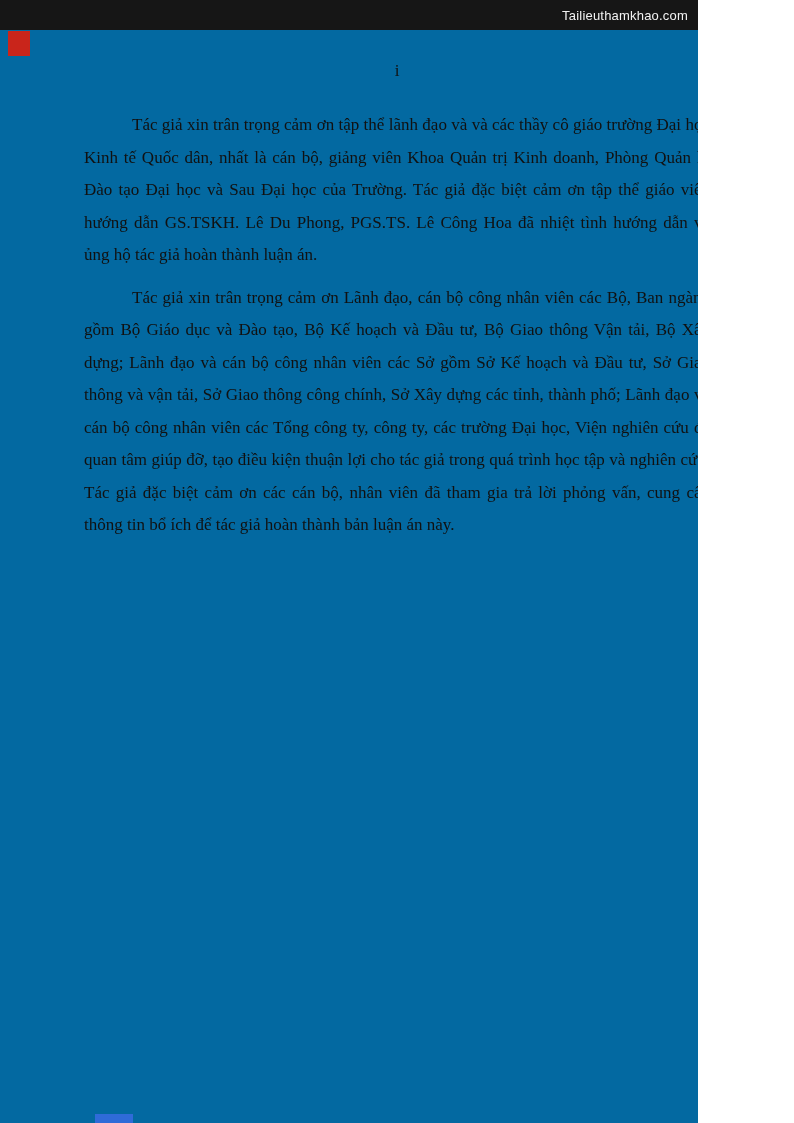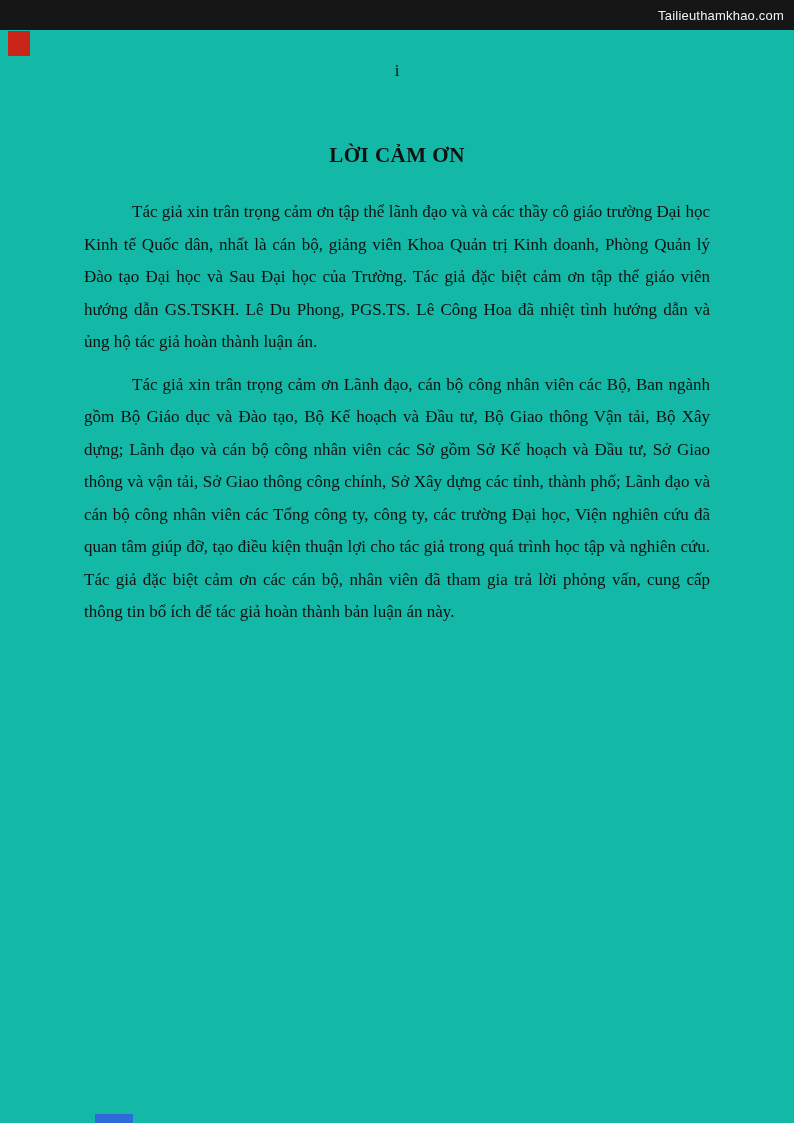--- a/index.html
+++ b/index.html
@@ -2,23 +2,23 @@
 <html><head>
 <meta charset="utf-8">
 <style>
   html, body {
     margin: 0;
     padding: 0;
     background: #ffffff;
   }
   .canvas {
     position: relative;
-    width: 794px;
+    width: 698px;
     height: 1123px;
-    background: #14b8a6;
+    background: #0369a1;
     overflow: hidden;
     font-family: "Liberation Serif", serif;
     color: #111111;
   }
   
   .top-bar {
     position: absolute;
     top: 0; left: 0;
     width: 100%;
     height: 30px;
@@ -98,21 +98,20 @@
 
   <div class="top-bar" style="background: rgb(22, 22, 22);">
     <span class="site-label">Tailieuthamkhao.com</span>
   </div>
 
   <div class="red-tab" style="background: rgb(201, 37, 27);"></div>
 
   <div class="page-body">
     <p class="page-number">i</p>
 
-    <h1 class="doc-title">LỜI CẢM ƠN</h1>
 
     <div class="text-block">
       <p>Tác giả xin trân trọng cảm ơn tập thể lãnh đạo và và các thầy cô giáo trường Đại học Kinh tế Quốc dân, nhất là cán bộ, giảng viên Khoa Quản trị Kinh doanh, Phòng Quản lý Đào tạo Đại học và Sau Đại học của Trường. Tác giả đặc biệt cảm ơn tập thể giáo viên hướng dẫn GS.TSKH. Lê Du Phong, PGS.TS. Lê Công Hoa đã nhiệt tình hướng dẫn và ủng hộ tác giả hoàn thành luận án.</p>
       <p>Tác giả xin trân trọng cảm ơn Lãnh đạo, cán bộ công nhân viên các Bộ, Ban ngành gồm Bộ Giáo dục và Đào tạo, Bộ Kế hoạch và Đầu tư, Bộ Giao thông Vận tải, Bộ Xây dựng; Lãnh đạo và cán bộ công nhân viên các Sở gồm Sở Kế hoạch và Đầu tư, Sở Giao thông và vận tải, Sở Giao thông công chính, Sở Xây dựng các tỉnh, thành phố; Lãnh đạo và cán bộ công nhân viên các Tổng công ty, công ty, các trường Đại học, Viện nghiên cứu đã quan tâm giúp đỡ, tạo điều kiện thuận lợi cho tác giả trong quá trình học tập và nghiên cứu. Tác giả đặc biệt cảm ơn các cán bộ, nhân viên đã tham gia trả lời phỏng vấn, cung cấp thông tin bổ ích để tác giả hoàn thành bản luận án này.</p>
     </div>
   </div>
 
   <div class="blue-marker" style="background: rgb(47, 107, 216);"></div>
 
 </div>

